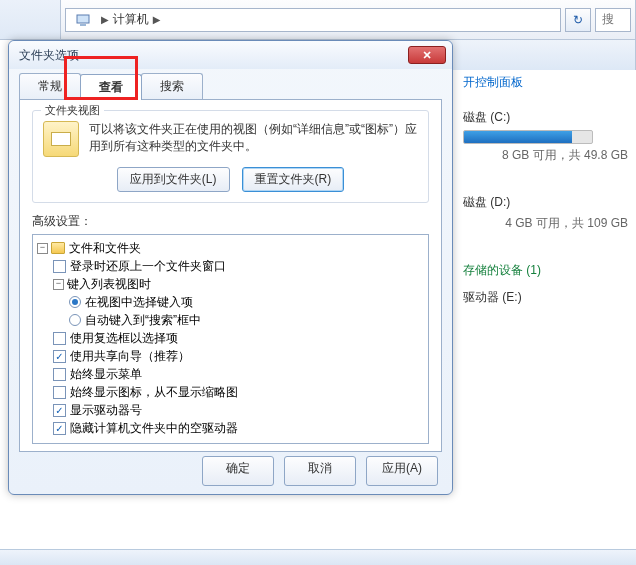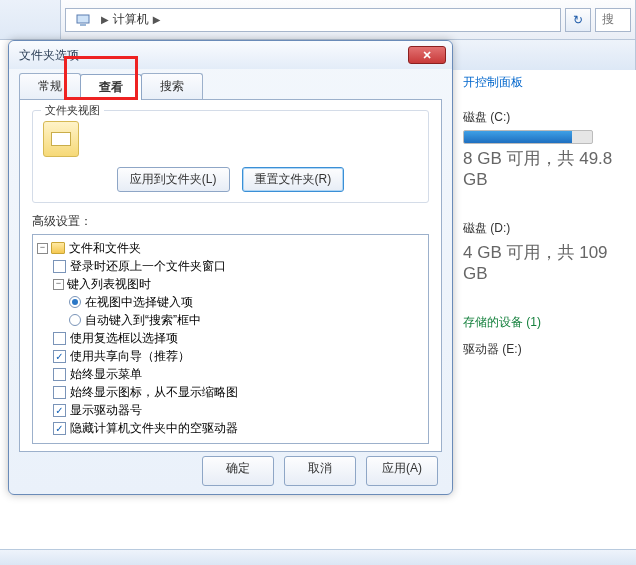--- a/index.html
+++ b/index.html
@@ -49,21 +49,21 @@
     }
     .right-panel {
       position:absolute; left:455px; top:70px; right:0; bottom:0;
       background:#fff; padding:4px 8px;
     }
     .rp-link { color:#0066cc; margin-bottom:18px; display:block; }
     .rp-disk { margin-bottom: 30px; }
     .rp-disk-title { color:#333; margin-bottom:4px;}
     .rp-bar { width:130px; height:14px; background:#e6e6e6; border:1px solid #bcbcbc; border-radius:2px; overflow:hidden;}
     .rp-bar-fill { height:100%; background: linear-gradient(#3fa0e6,#1e6fc0);}
-    .rp-disk-sub { color:#666; font-size:17px; margin-top:3px;}
+    .rp-disk-sub { color:#666; font-size:12px; margin-top:3px;text-align:right;}
     .rp-section { color:#15803d; margin:14px 0 10px 0;}
     
     .dialog {
       position:absolute; left:8px; top:40px; width:445px; height:455px;
       background: linear-gradient(#f3f7fc, #eaf1fa);
       border:1px solid #6a8bb8; border-radius:6px;
       box-shadow: 0 0 8px rgba(0,0,0,0.25);
     }
     .titlebar {
       height:28px; display:flex; align-items:center; justify-content:space-between;
@@ -229,20 +229,21 @@
     <div class="tab">搜索</div>
   </div>
 
   <div class="tab-panel">
     <div class="group">
       <div class="group-legend">文件夹视图</div>
       <div class="fv-row">
         <div class="fv-icon">
             <div class="fv-icon-inner"></div>
           </div>
+        <div class="fv-desc">可以将该文件夹正在使用的视图（例如“详细信息”或“图标”）应用到所有这种类型的文件夹中。</div>
       </div>
       <div class="fv-btns">
         <div class="btn">应用到文件夹(L)</div>
         <div class="btn primary">重置文件夹(R)</div>
       </div>
     </div>
 
     <div class="adv-label">高级设置：</div>
     <div class="tree" id="tree">
         <div class="tree-row">

